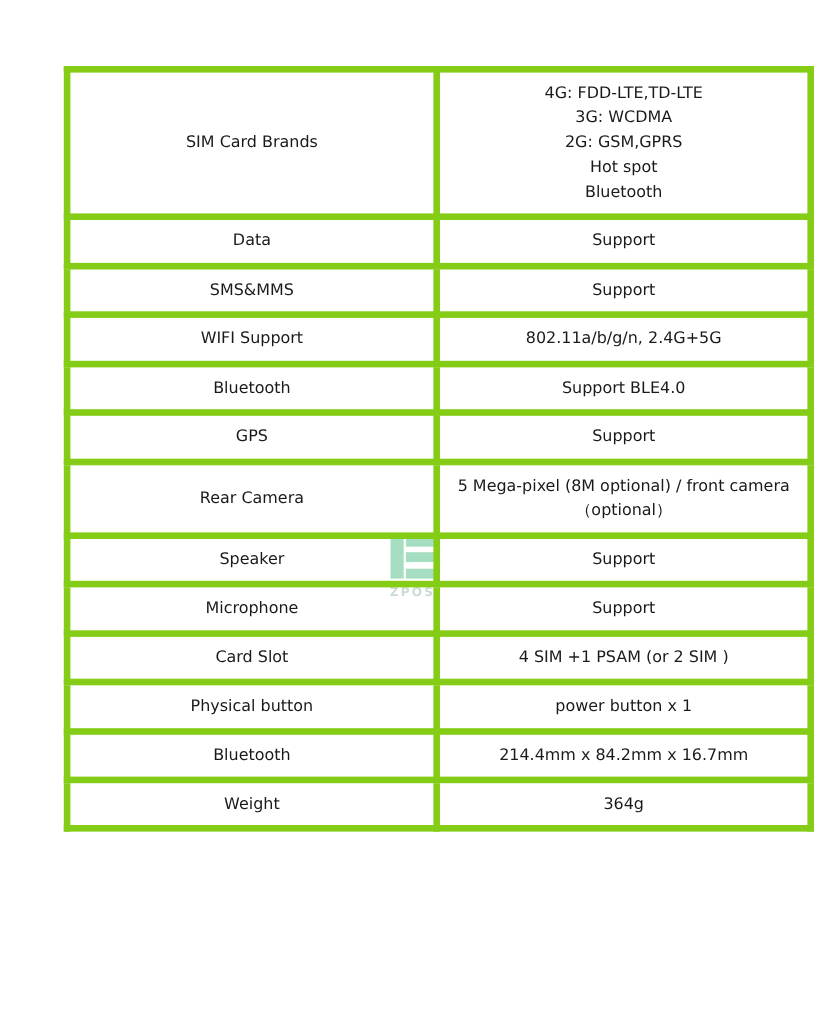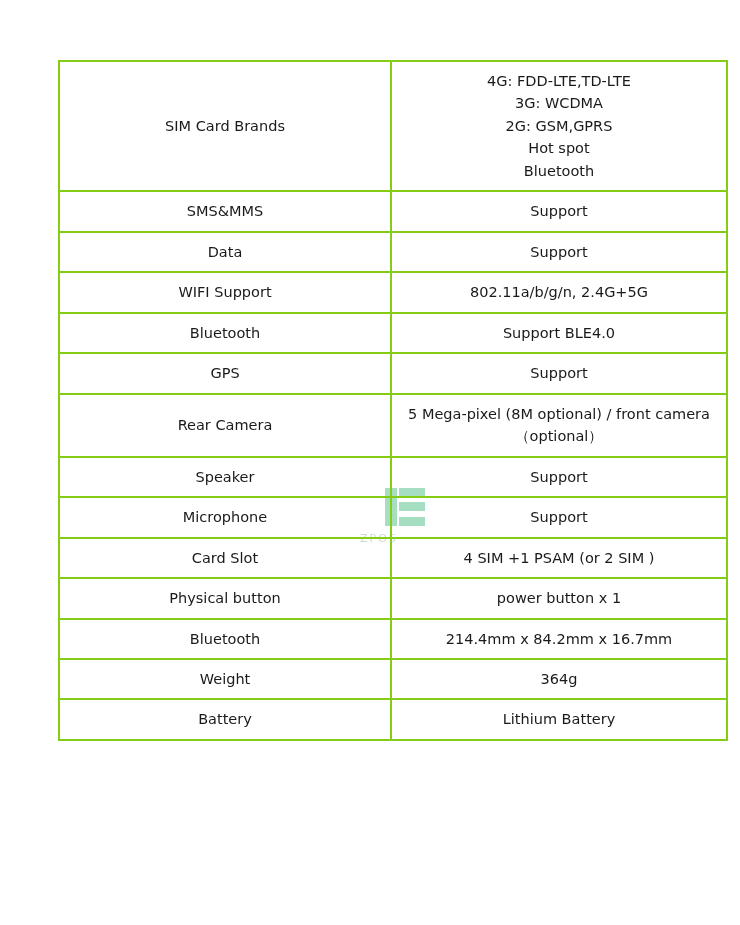--- a/index.html
+++ b/index.html
@@ -26,47 +26,48 @@
 
   table.spec-table {
     border-collapse: collapse;
     width: 624px;
     table-layout: fixed;
     position: relative;
     z-index: 2;
   }
 
   table.spec-table td {
-    border: 2px solid #84cc16;
+    border: 6px solid #84cc16;
     font-size: 14.5px;
     line-height: 1.55;
     text-align: center;
     vertical-align: middle;
     padding: 8px 10px;
     background: transparent;
   }
 
   td.label-cell {
     width: 310px;
   }
   td.value-cell {
     width: 314px;
   }
 
   
   .watermark {
     position: absolute;
-    left: 302px;
+    left: 272px;
     top: 425px;
     width: 90px;
     height: 72px;
     z-index: 1;
     pointer-events: none;
-    text-align: left;
+    text-align: center;
     opacity: 0.55;
+    font-weight: bold;
   }
   .watermark .mark {
     width: 44px;
     height: 44px;
     margin: 0 auto;
     position: relative;
   }
   .watermark .mark .bar {
     position: absolute;
     background: #5fc48f;
@@ -114,25 +115,25 @@
     <tbody>
       <tr>
         <td class="label-cell">SIM Card Brands</td>
         <td class="value-cell multiline">4G: FDD-LTE,TD-LTE
 3G: WCDMA
 2G: GSM,GPRS
 Hot spot
 Bluetooth</td>
       </tr>
       <tr>
-        <td class="label-cell">SMS&amp;MMS</td>
+        <td class="label-cell">Data</td>
         <td class="value-cell multiline">Support</td>
       </tr>
       <tr>
-        <td class="label-cell">Data</td>
+        <td class="label-cell">SMS&amp;MMS</td>
         <td class="value-cell multiline">Support</td>
       </tr>
       <tr>
         <td class="label-cell">WIFI Support</td>
         <td class="value-cell multiline">802.11a/b/g/n, 2.4G+5G</td>
       </tr>
       <tr>
         <td class="label-cell">Bluetooth</td>
         <td class="value-cell multiline">Support BLE4.0</td>
       </tr>
@@ -161,19 +162,15 @@
         <td class="value-cell multiline">power button x 1</td>
       </tr>
       <tr>
         <td class="label-cell">Bluetooth</td>
         <td class="value-cell multiline">214.4mm x 84.2mm x 16.7mm</td>
       </tr>
       <tr>
         <td class="label-cell">Weight</td>
         <td class="value-cell multiline">364g</td>
       </tr>
-      <tr>
-        <td class="label-cell">Battery</td>
-        <td class="value-cell multiline">Lithium Battery</td>
-      </tr>
     </tbody>
   </table>
 </div>
 
 </body></html>

